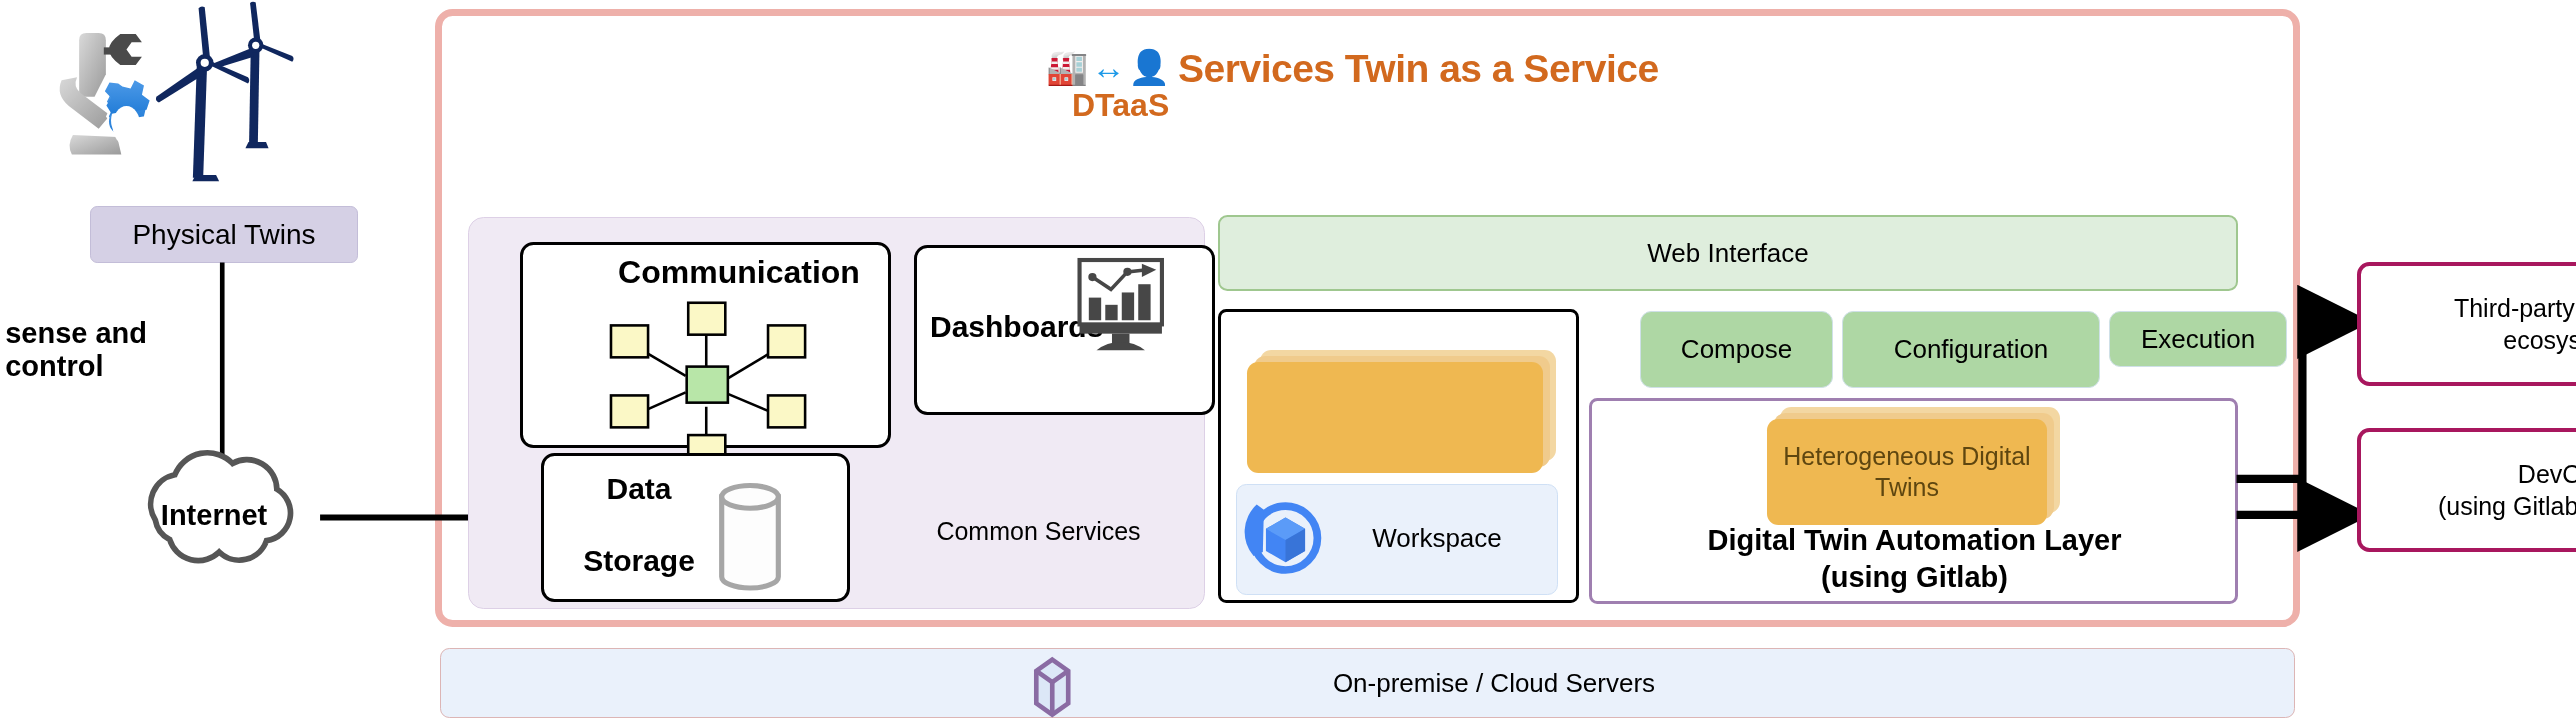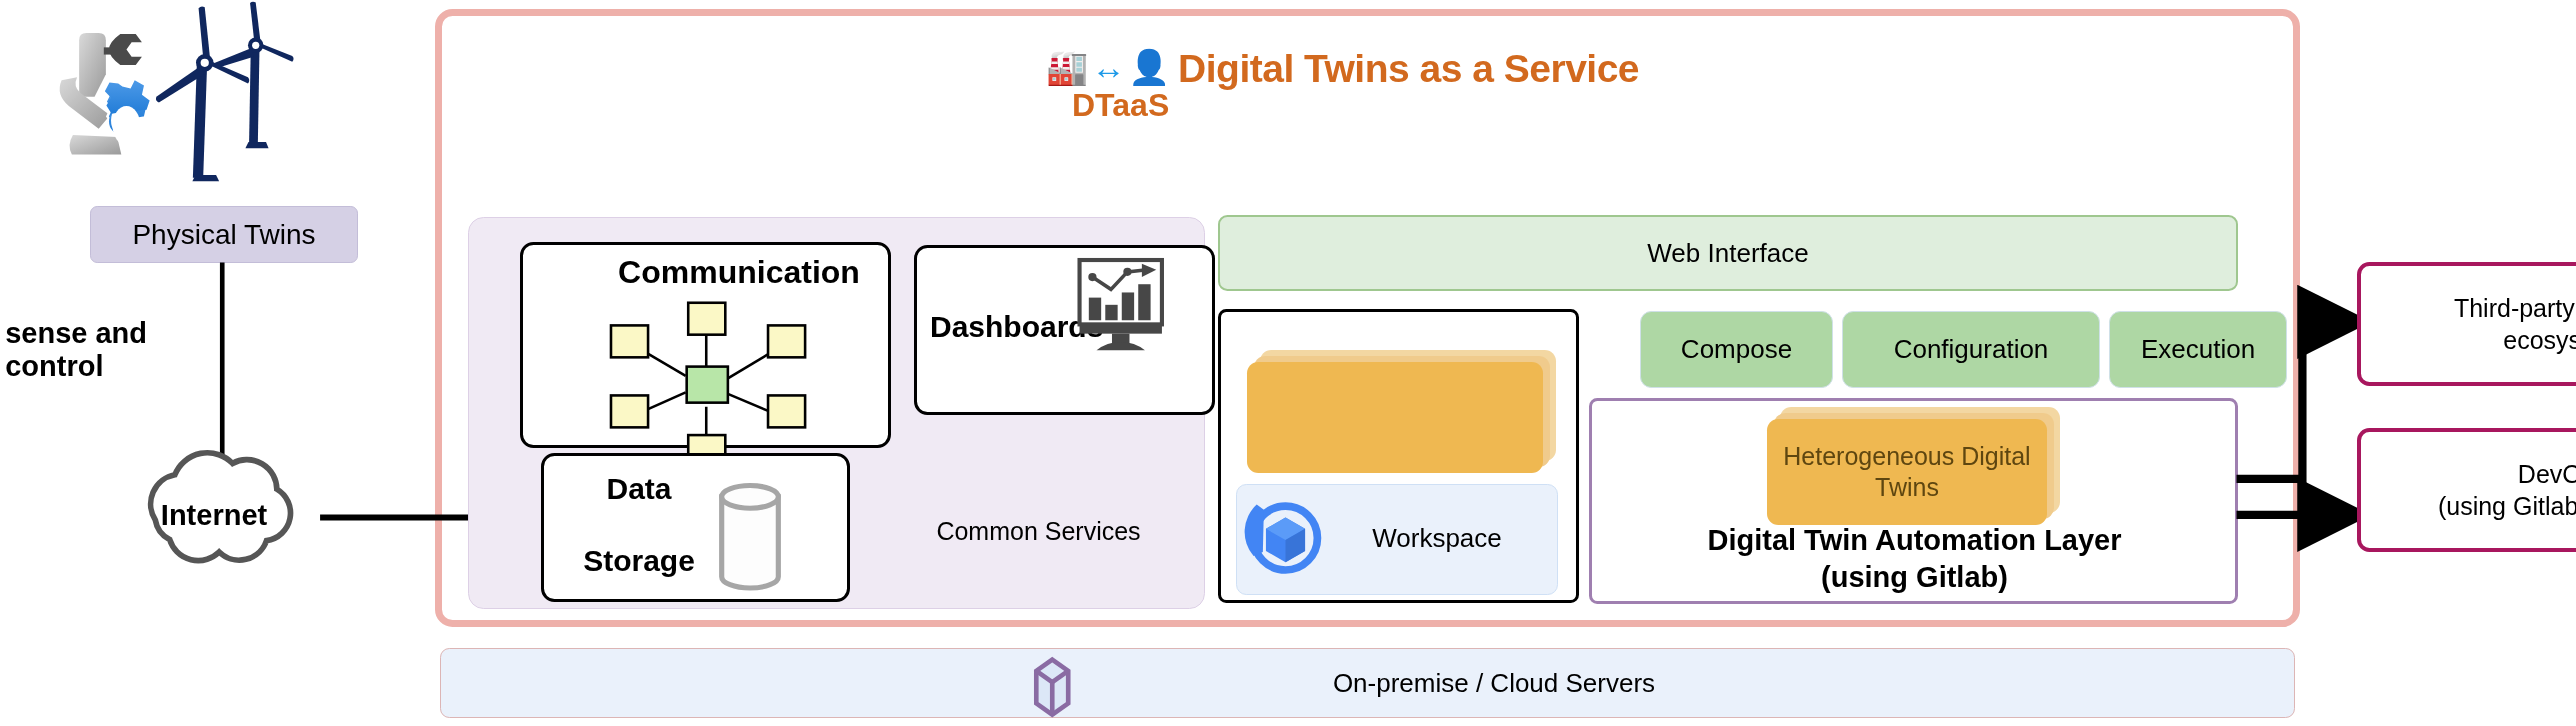--- a/index.html
+++ b/index.html
@@ -69,21 +69,21 @@
   #gdt-stack .txt{width:296px;height:111px;font-size:26px;line-height:32px;color:#000;}
 
   #workspace-box{left:1236px;top:484px;width:322px;height:111px;
      background:#eaf1fb;border:1.5px solid #cfe0f5;border-radius:10.3px;}
   #workspace-label{left:1329px;top:502px;width:216px;height:72px;font-size:26px;}
 
   .greenpill{background:#aed7a4;border:1.5px solid #cfe0e8;border-radius:11.3px;
      font-size:26px;margin-left:48px;}
   #pill-compose{left:1592px;top:311px;width:193px;height:77px;}
   #pill-configuration{left:1794px;top:311px;width:258px;height:77px;}
-  #pill-execution{left:2061px;top:311px;width:178px;height:77px;}
+  #pill-execution{left:2061px;top:311px;width:178px;height:56px;}
 
   #automation-box{left:1589px;top:398px;width:649px;height:206px;
      background:#fff;border:3.1px solid #9f7fb0;border-radius:8.2px;}
   #hdt-stack{left:1767px;top:407px;width:294px;height:118px;}
   #hdt-stack .lay{width:280px;height:106px;}
   #hdt-stack .txt{width:280px;height:106px;font-size:25px;line-height:31px;color:#5e4610;}
   #automation-label{left:1600px;top:515px;width:629px;height:88px;
      font-size:29px;font-weight:bold;line-height:37px;}
 
   
@@ -151,21 +151,21 @@
     <path d="M503,92 L566,120 q5,-6 0,-11 l-60,-24 z"></path>
   </g>
 </svg>
 
 <div class="abs" id="dtaas-frame"></div>
 
 <div class="abs" id="dtaas-title-row">
   <span class="emoji">🏭</span>
   <span class="emoji" style="color:#1e9ae8;margin:0 3.1px;">↔</span>
   <span class="emoji">👤</span>
-  <span id="title-text">Digital Twins as a Service</span>
+  <span id="title-text">Services Twin as a Service</span>
 </div>
 <div class="abs" id="dtaas-abbr">DTaaS</div>
 
 <div class="abs ctr" id="physical-twins">Physical Twins</div>
 <div class="abs" id="sense-and-control">sense and control</div>
 
 <svg class="ov" viewBox="0 0 5460 1410" width="2813" height="726">
   <line x1="430" y1="510" x2="430" y2="962" stroke="#000" stroke-width="9"></line>
   <g fill="#ffffff" stroke="#565656" stroke-width="11">
     <path d="M300,1010

